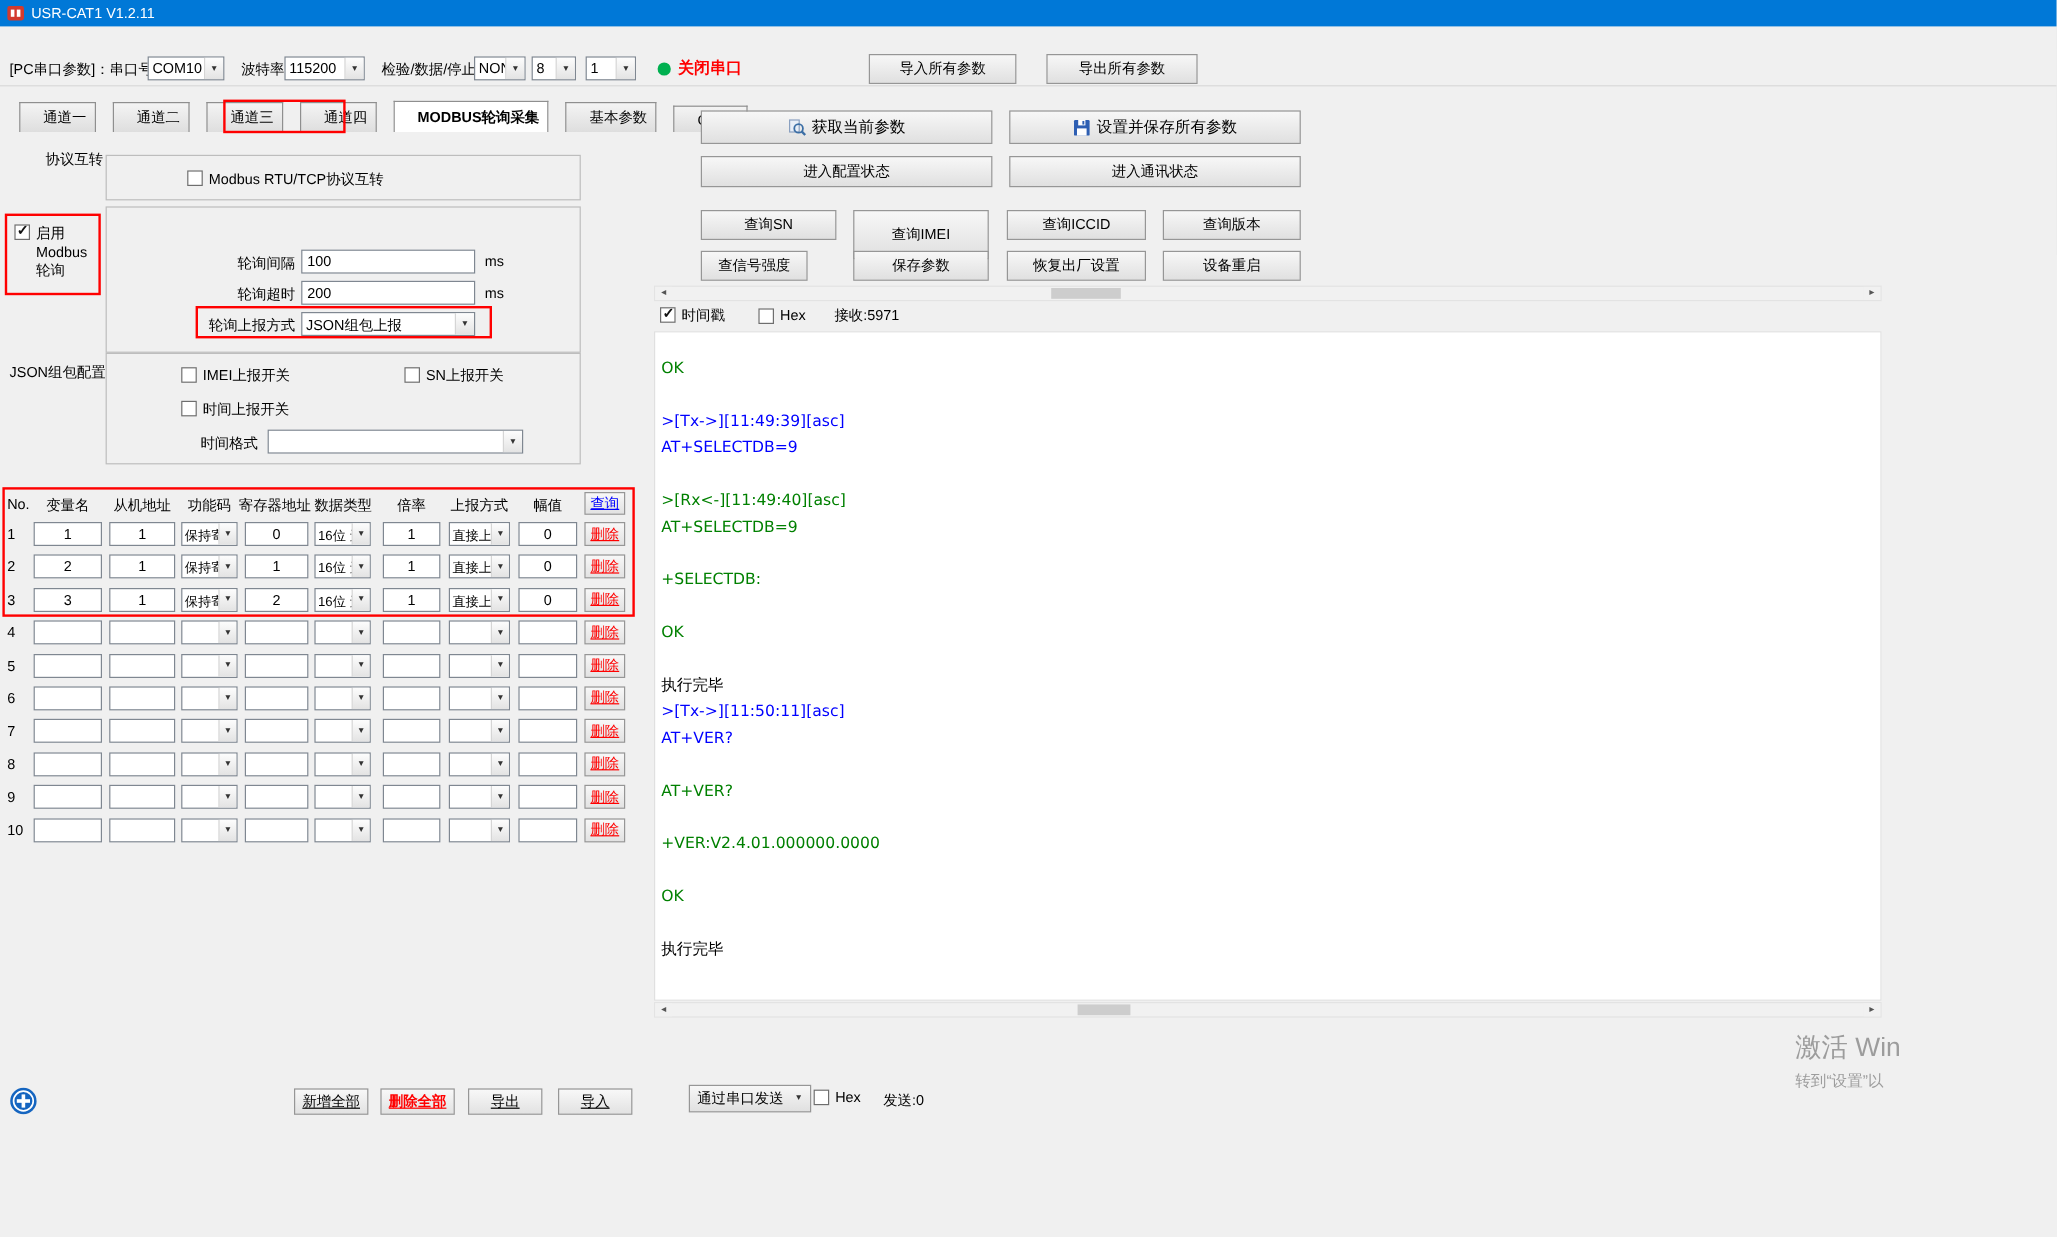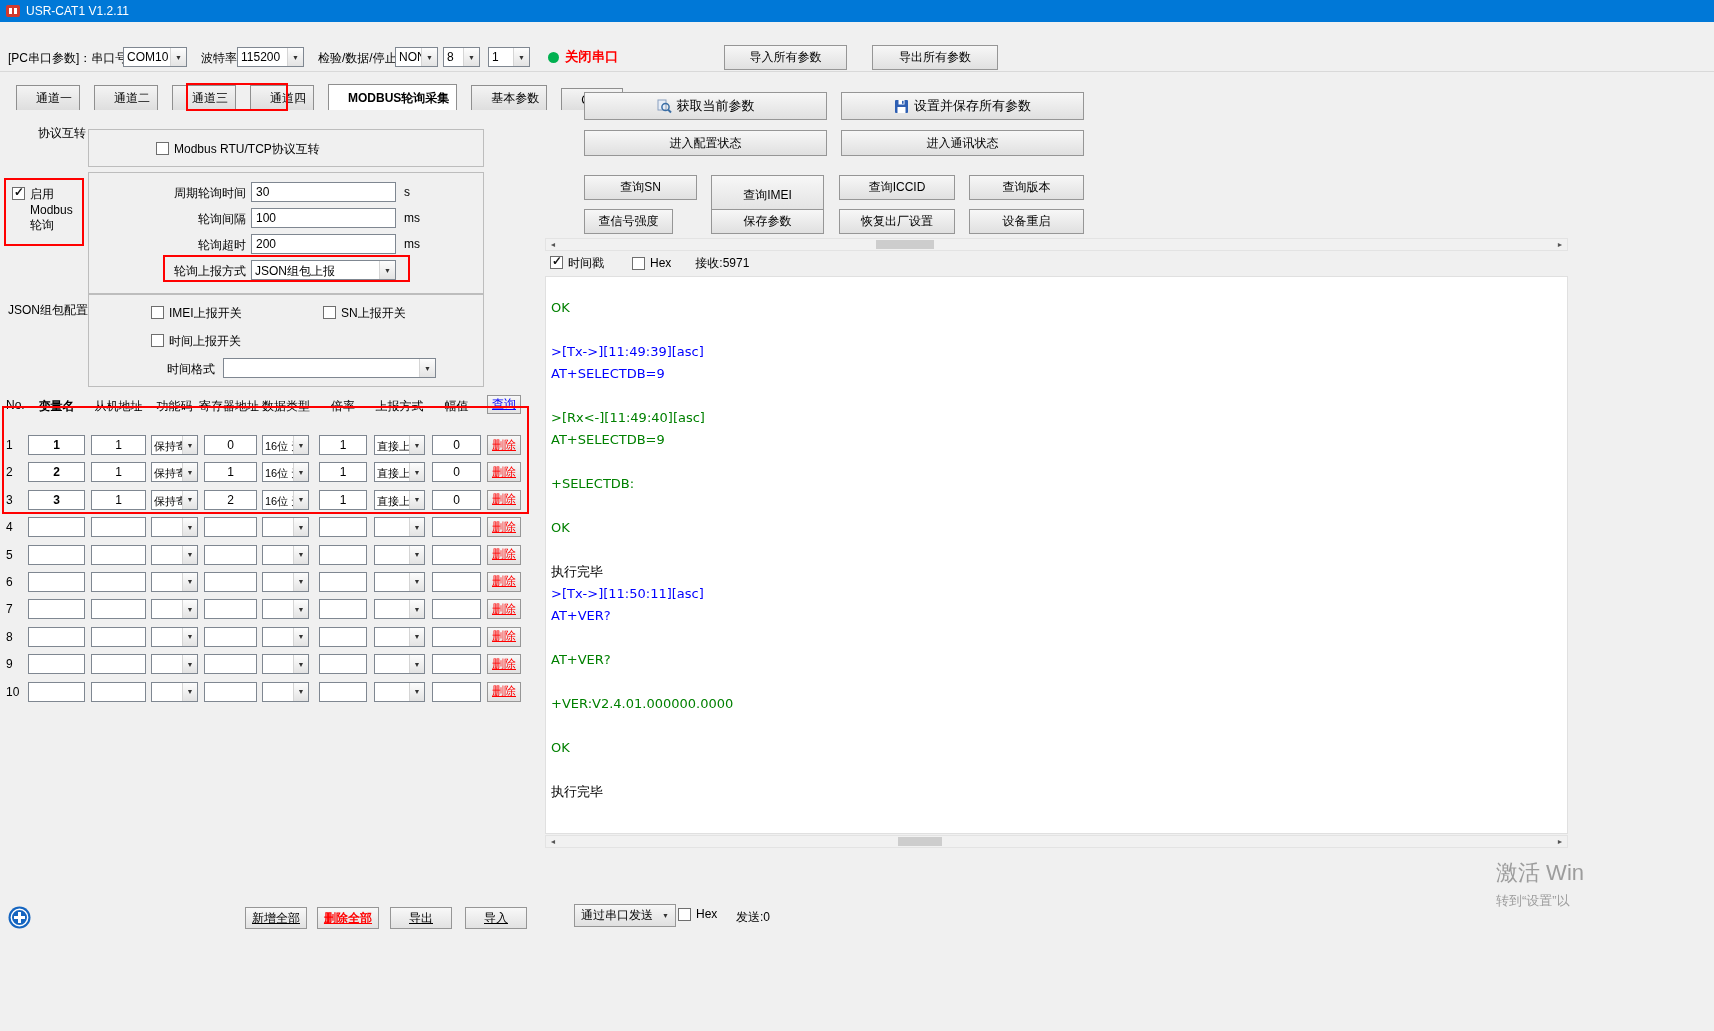--- a/index.html
+++ b/index.html
@@ -46,35 +46,35 @@
   .cb .box { width:13px; height:13px; min-width:13px; border:1px solid #6e6e6e; background:#fff; position:relative; margin-top:1px; }
   .cb.checked .box::after { content:"✓"; position:absolute; left:1px; top:-3px; font-size:12px; font-weight:bold; color:#111; }
 
   .field { position:absolute; left:0; width:100%; height:24px; }
   .flabel { position:absolute; left:0; top:4px; width:157px; text-align:right; font-size:12px; white-space:nowrap; }
   .finput { position:absolute; left:162px; top:1px; width:145px; height:20px; border:1px solid #7f8791; background:#fff;
             font-size:12px; font-family:inherit; padding:0 4px; }
   .funit { position:absolute; left:315px; top:4px; font-size:12px; }
 
   
-  .thead { position:absolute; left:0; top:323px; width:537px; height:22px;padding-left:16px; }
+  .thead { position:absolute; left:0; top:338px; width:537px; height:22px;padding-left:16px; }
   .th { position:absolute; top:3px; font-size:12px; text-align:center; white-space:nowrap; }
   .trows { position:absolute; left:0; top:360px; width:537px; }
   .trow { position:relative; height:27.4px; }
   .tno { position:absolute; left:6px; top:6px; width:20px; font-size:12px; }
   .tin { position:absolute; top:3px; height:20px; border:1px solid #7f8791; background:#fff; text-align:center;
          font-size:12px; font-family:inherit; padding:0; }
   .rcombo { position:absolute; top:3px; height:20px; }
   .rcombo .ct { font-size:11px; padding:3px 1px 0 2px; }
   .rcombo .ca { width:15px; }
   .linkbtn { background:linear-gradient(#f8f8f8,#e2e2e2); border:1px solid #969696; font-size:12px; text-decoration:underline; }
   .del-btn { position:absolute; top:3px; height:20px; color:var(--annotation_red,#f00); }
   .query-btn { color:var(--tx_blue,#00f); }
 
-  .c-no{left:6px;width:20px;} .c-name{left:28px;width:57px;font-weight:bold;} .c-slave{left:91px;width:55px;}
+  .c-no{left:6px;width:20px;} .c-name{left:28px;width:57px;} .c-slave{left:91px;width:55px;}
   .c-func{left:151px;width:47px;} .c-reg{left:204px;width:53px;} .c-dtype{left:262px;width:47px;}
   .c-rate{left:319px;width:48px;} .c-mode{left:374px;width:51px;} .c-amp{left:432px;width:49px;}
   .c-del{left:487px;width:34px;}
 
   
   .redbox { position:absolute; border:2px solid var(--annotation_red,#f00); pointer-events:none; z-index:40; }
 
   
   .rbtn { position:absolute; }
   .hscroll { position:absolute; height:13px; background:#f1f1f1; border:1px solid #e3e3e3; }
@@ -163,25 +163,20 @@
         <span>Modbus RTU/TCP协议互转</span>
       </label>
     </div>
 
     <label class="cb checked" style="position:absolute; left:12px; top:114px; width:64px">
       <span class="box"></span>
       <span style="width:58px">启用 Modbus轮询</span>
     </label>
 
     <div class="group" style="left:88px; top:100px; width:396px; height:122px">
-      <div class="field" style="top:8px">
-        <span class="flabel">周期轮询时间</span>
-        <input class="finput" value="30" style="">
-        <span class="funit">s</span>
-      </div>
       <div class="field" style="top:34px">
         <span class="flabel">轮询间隔</span>
         <input class="finput" value="100" style="">
         <span class="funit">ms</span>
       </div>
       <div class="field" style="top:60px">
         <span class="flabel">轮询超时</span>
         <input class="finput" value="200" style="">
         <span class="funit">ms</span>
       </div>
@@ -193,21 +188,21 @@
         </div>
       </div>
     </div>
 
     <span class="seclabel" style="left:8px; top:230px">JSON组包配置</span>
     <div class="group" style="left:88px; top:222px; width:396px; height:93px">
       <label class="cb" style="position:absolute; left:62px; top:10px">
         <span class="box"></span>
         <span>IMEI上报开关</span>
       </label>
-      <label class="cb" style="position:absolute; left:234px; top:10px">
+      <label class="cb" style="position:absolute; left:248px; top:10px">
         <span class="box"></span>
         <span>SN上报开关</span>
       </label>
       <label class="cb" style="position:absolute; left:62px; top:38px">
         <span class="box"></span>
         <span>时间上报开关</span>
       </label>
       <span class="seclabel" style="left:78px; top:66px">时间格式</span>
       <div class="combo" style="left:134px; top:63px; width:213px">
         <span class="ct"></span>

